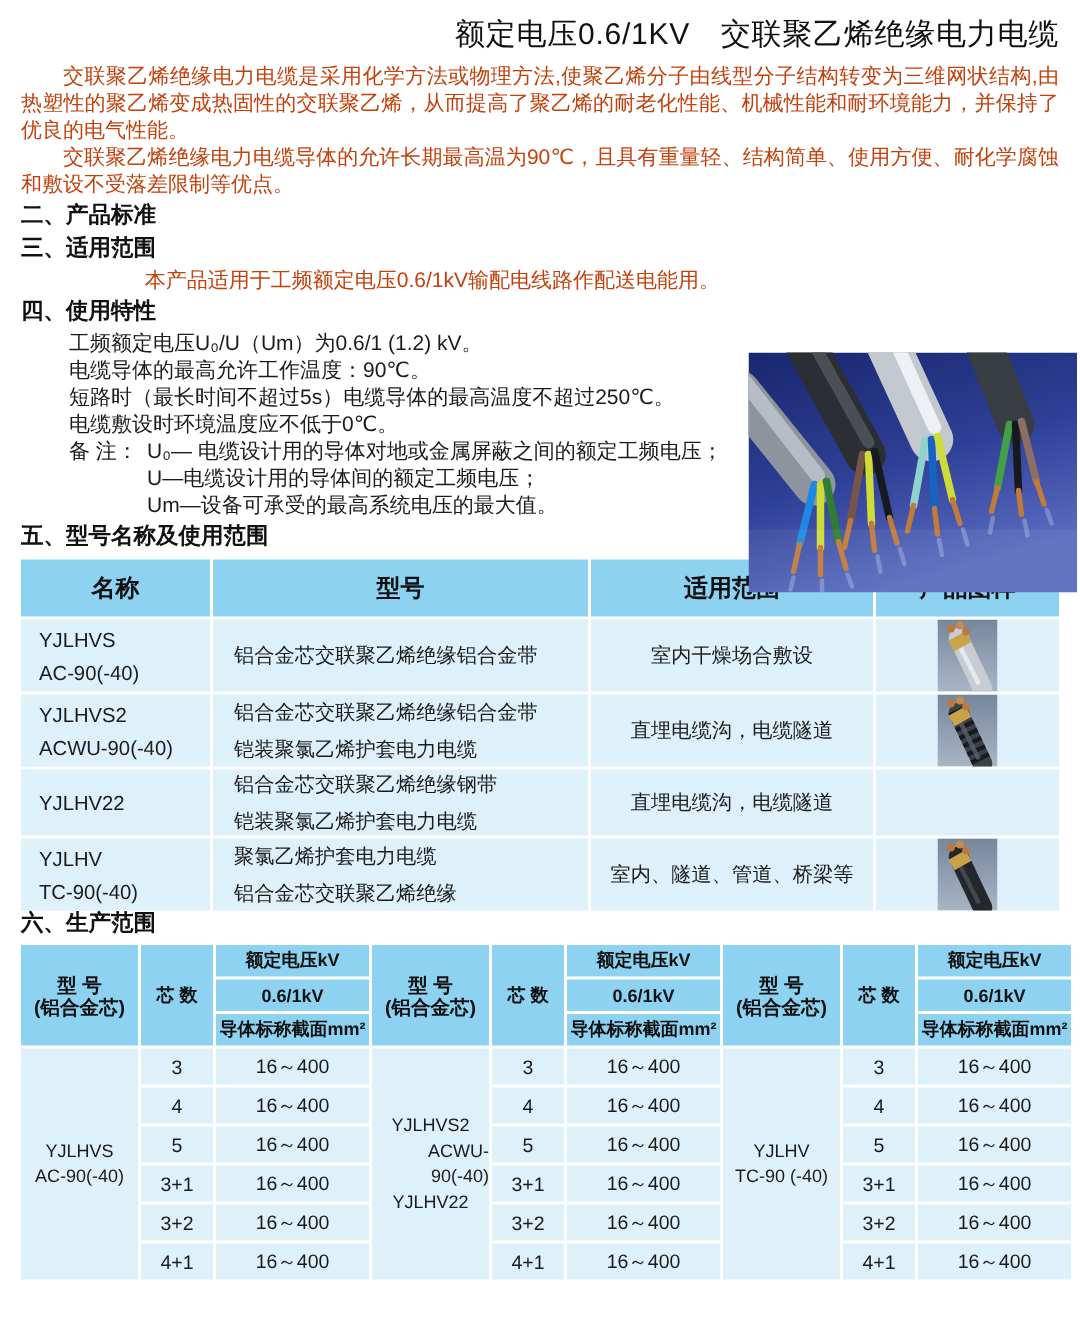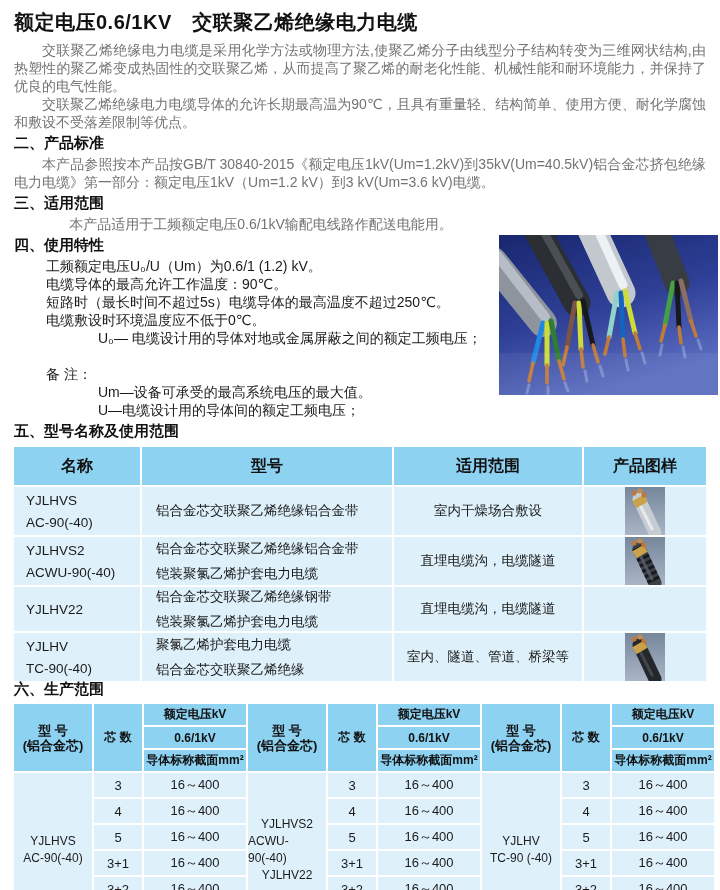--- a/index.html
+++ b/index.html
@@ -3,33 +3,33 @@
 <meta charset="utf-8">
 <style>
   html,body{margin:0;padding:0;}
   body{
     width:720px;height:890px;position:relative;overflow:hidden;
     background:#ffffff;color:#1b1b1b;
     font-family:"Liberation Sans","DejaVu Sans",sans-serif;
   }
   .page{padding:0 14px;position:relative;}
   .title{
-    font-size:20px;font-weight:700;text-align:left;
+    font-size:20px;font-weight:400;text-align:right;
     margin:9px 0 5px;letter-spacing:.5px;color:#111;
   }
   .sec{font-size:15px;font-weight:700;margin:3px 0 2px;color:#111;}
   .para{
     font-size:14px;line-height:18px;margin:0;text-indent:2em;
-    text-align:justify;color:#737373;
-  }
-  .para.narrow{max-width:466px;text-align:center;}
+    text-align:justify;color:#c2410c;
+  }
+  .para.narrow{max-width:466px;text-align:right;}
   .s4{padding-left:32px;font-size:14px;max-width:460px;}
   .s4 .s4line{line-height:18px;}
   .noteline{line-height:18px;display:flex;}
-  .notelabel{display:inline-block;width:52px;flex:0 0 52px;margin-top:36px;}
+  .notelabel{display:inline-block;width:52px;flex:0 0 52px;}
   .note-sub{padding-left:52px;line-height:18px;}
   
   .t1{margin-top:6px;}
   .t1-head,.t1-row{
     display:grid;grid-template-columns:126px 250px 188px 122px;
     gap:2px;margin-bottom:2px;
   }
   .t1-hcell{
     background:#8ed2f2;font-weight:700;font-size:16px;height:38px;
     display:flex;align-items:center;justify-content:center;color:#111;
@@ -41,56 +41,55 @@
   .t1-img{display:flex;align-items:center;justify-content:center;}
   
   .t2{display:flex;gap:2px;margin-top:5px;}
   .t2-grp{
     display:grid;grid-template-columns:78px 48px 102px;
     grid-template-rows:21px 21px 21px repeat(6,24px);
     gap:2px;background:#ffffff;
   }
   .t2-cell{
     background:#def0fa;display:flex;align-items:center;justify-content:center;
-    font-size:13px;color:#1b1b1b;text-align:left;
+    font-size:13px;color:#1b1b1b;text-align:right;
   }
   .t2-h{background:#8ed2f2;font-weight:700;font-size:12px;color:#111;}
   .t2-model-h{flex-direction:column;line-height:15px;font-size:13px;}
   .t2-model-d{flex-direction:column;line-height:17px;font-size:12px;}
   
   .photo{position:absolute;left:499px;top:226px;width:219px;height:160px;}
 </style>
 </head>
 <body>
 
 <div class="page">
 
   <h1 class="title">额定电压0.6/1KV　交联聚乙烯绝缘电力电缆</h1>
 
   <p class="para">交联聚乙烯绝缘电力电缆是采用化学方法或物理方法,使聚乙烯分子由线型分子结构转变为三维网状结构,由热塑性的聚乙烯变成热固性的交联聚乙烯，从而提高了聚乙烯的耐老化性能、机械性能和耐环境能力，并保持了优良的电气性能。</p>
   <p class="para">交联聚乙烯绝缘电力电缆导体的允许长期最高温为90℃，且具有重量轻、结构简单、使用方便、耐化学腐蚀和敷设不受落差限制等优点。</p>
 
   <h2 class="sec">二、产品标准</h2>
-  <p class="para">本产品参照按本产品按GB/T 30840-2015《额定电压1kV(Um=1.2kV)到35kV(Um=40.5kV)铝合金芯挤包绝缘电力电缆》第一部分：额定电压1kV（Um=1.2 kV）到3 kV(Um=3.6 kV)电缆。</p>
 
   <h2 class="sec">三、适用范围</h2>
   <p class="para narrow">本产品适用于工频额定电压0.6/1kV输配电线路作配送电能用。</p>
 
   <h2 class="sec">四、使用特性</h2>
   <div class="s4">
     <div class="s4line">工频额定电压U₀/U（Um）为0.6/1 (1.2) kV。</div>
     <div class="s4line">电缆导体的最高允许工作温度：90℃。</div>
     <div class="s4line">短路时（最长时间不超过5s）电缆导体的最高温度不超过250℃。</div>
     <div class="s4line">电缆敷设时环境温度应不低于0℃。</div>
     <div class="noteline">
       <span class="notelabel">备 注：</span>
       <span>U₀— 电缆设计用的导体对地或金属屏蔽之间的额定工频电压；</span>
     </div>
+    <div class="note-sub">U—电缆设计用的导体间的额定工频电压；</div>
     <div class="note-sub">Um—设备可承受的最高系统电压的最大值。</div>
-    <div class="note-sub">U—电缆设计用的导体间的额定工频电压；</div>
   </div>
 
   <h2 class="sec">五、型号名称及使用范围</h2>
 
   <div class="t1">
     <div class="t1-head">
       <div class="t1-hcell">名称</div>
       <div class="t1-hcell">型号</div>
       <div class="t1-hcell">适用范围</div>
       <div class="t1-hcell">产品图样</div>

